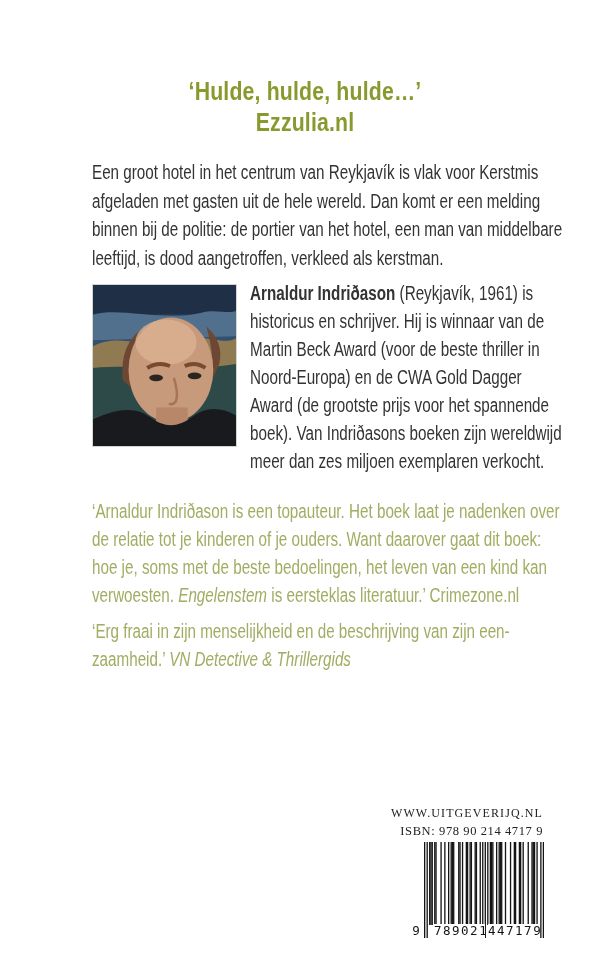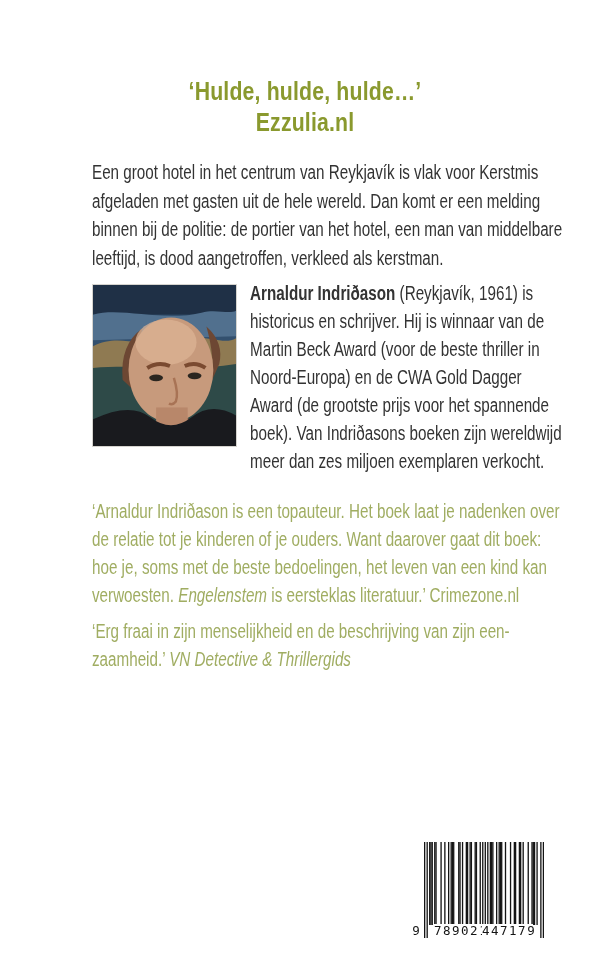--- a/index.html
+++ b/index.html
@@ -63,21 +63,21 @@
   }
   .barcode svg { position:absolute; top:0; left:0; width:120px; height:96px; fill:#141414; }
   .bc-digit {
     position:absolute; bottom:0px; height:14px;
     font-family:"DejaVu Sans Mono", monospace;
     font-size:12.5px; line-height:14px; color:#141414;
     background:#ffffff; text-align:center; letter-spacing:1.5px;
   }
   .bc-first { left:-14px; width:12px; background:transparent; letter-spacing:0; }
   .bc-g1 { left:10px;  width:51px; }
-  .bc-g2 { left:58px; width:51px; }
+  .bc-g2 { left:64px; width:51px; }
 </style>
 </head>
 <body>
 
 <div class="page">
 
   <div class="header-quote">
     <div>‘Hulde, hulde, hulde…’</div>
     <div>Ezzulia.nl</div>
   </div>
@@ -118,20 +118,24 @@
 meer dan zes miljoen exemplaren verkocht.</span></div>
 
   <div class="review r1 cond"><span>‘Arnaldur Indriðason is een topauteur. Het boek laat je nadenken over
 de relatie tot je kinderen of je ouders. Want daarover gaat dit boek:
 hoe je, soms met de beste bedoelingen, het leven van een kind kan
 verwoesten. </span><span class="it">Engelenstem</span><span> is eersteklas literatuur.’ </span><span>Crimezone.nl</span></div>
 
   <div class="review r2 cond"><span>‘Erg fraai in zijn menselijkheid en de beschrijving van zijn een-
 zaamheid.’ </span><span class="it">VN Detective &amp; Thrillergids</span></div>
 
+  <div class="publisher">
+    <div class="site-line">WWW.UITGEVERIJQ.NL</div>
+    <div class="isbn-line">ISBN: 978 90 214 4717 9</div>
+  </div>
 
   <div class="barcode">
     <svg viewBox="0 0 95 96" preserveAspectRatio="none">
         <rect x="0" y="0" width="1.04" height="96"></rect>
         <rect x="2" y="0" width="1.04" height="96"></rect>
         <rect x="4" y="0" width="1.04" height="83"></rect>
         <rect x="5" y="0" width="1.04" height="83"></rect>
         <rect x="6" y="0" width="1.04" height="83"></rect>
         <rect x="8" y="0" width="1.04" height="83"></rect>
         <rect x="9" y="0" width="1.04" height="83"></rect>

